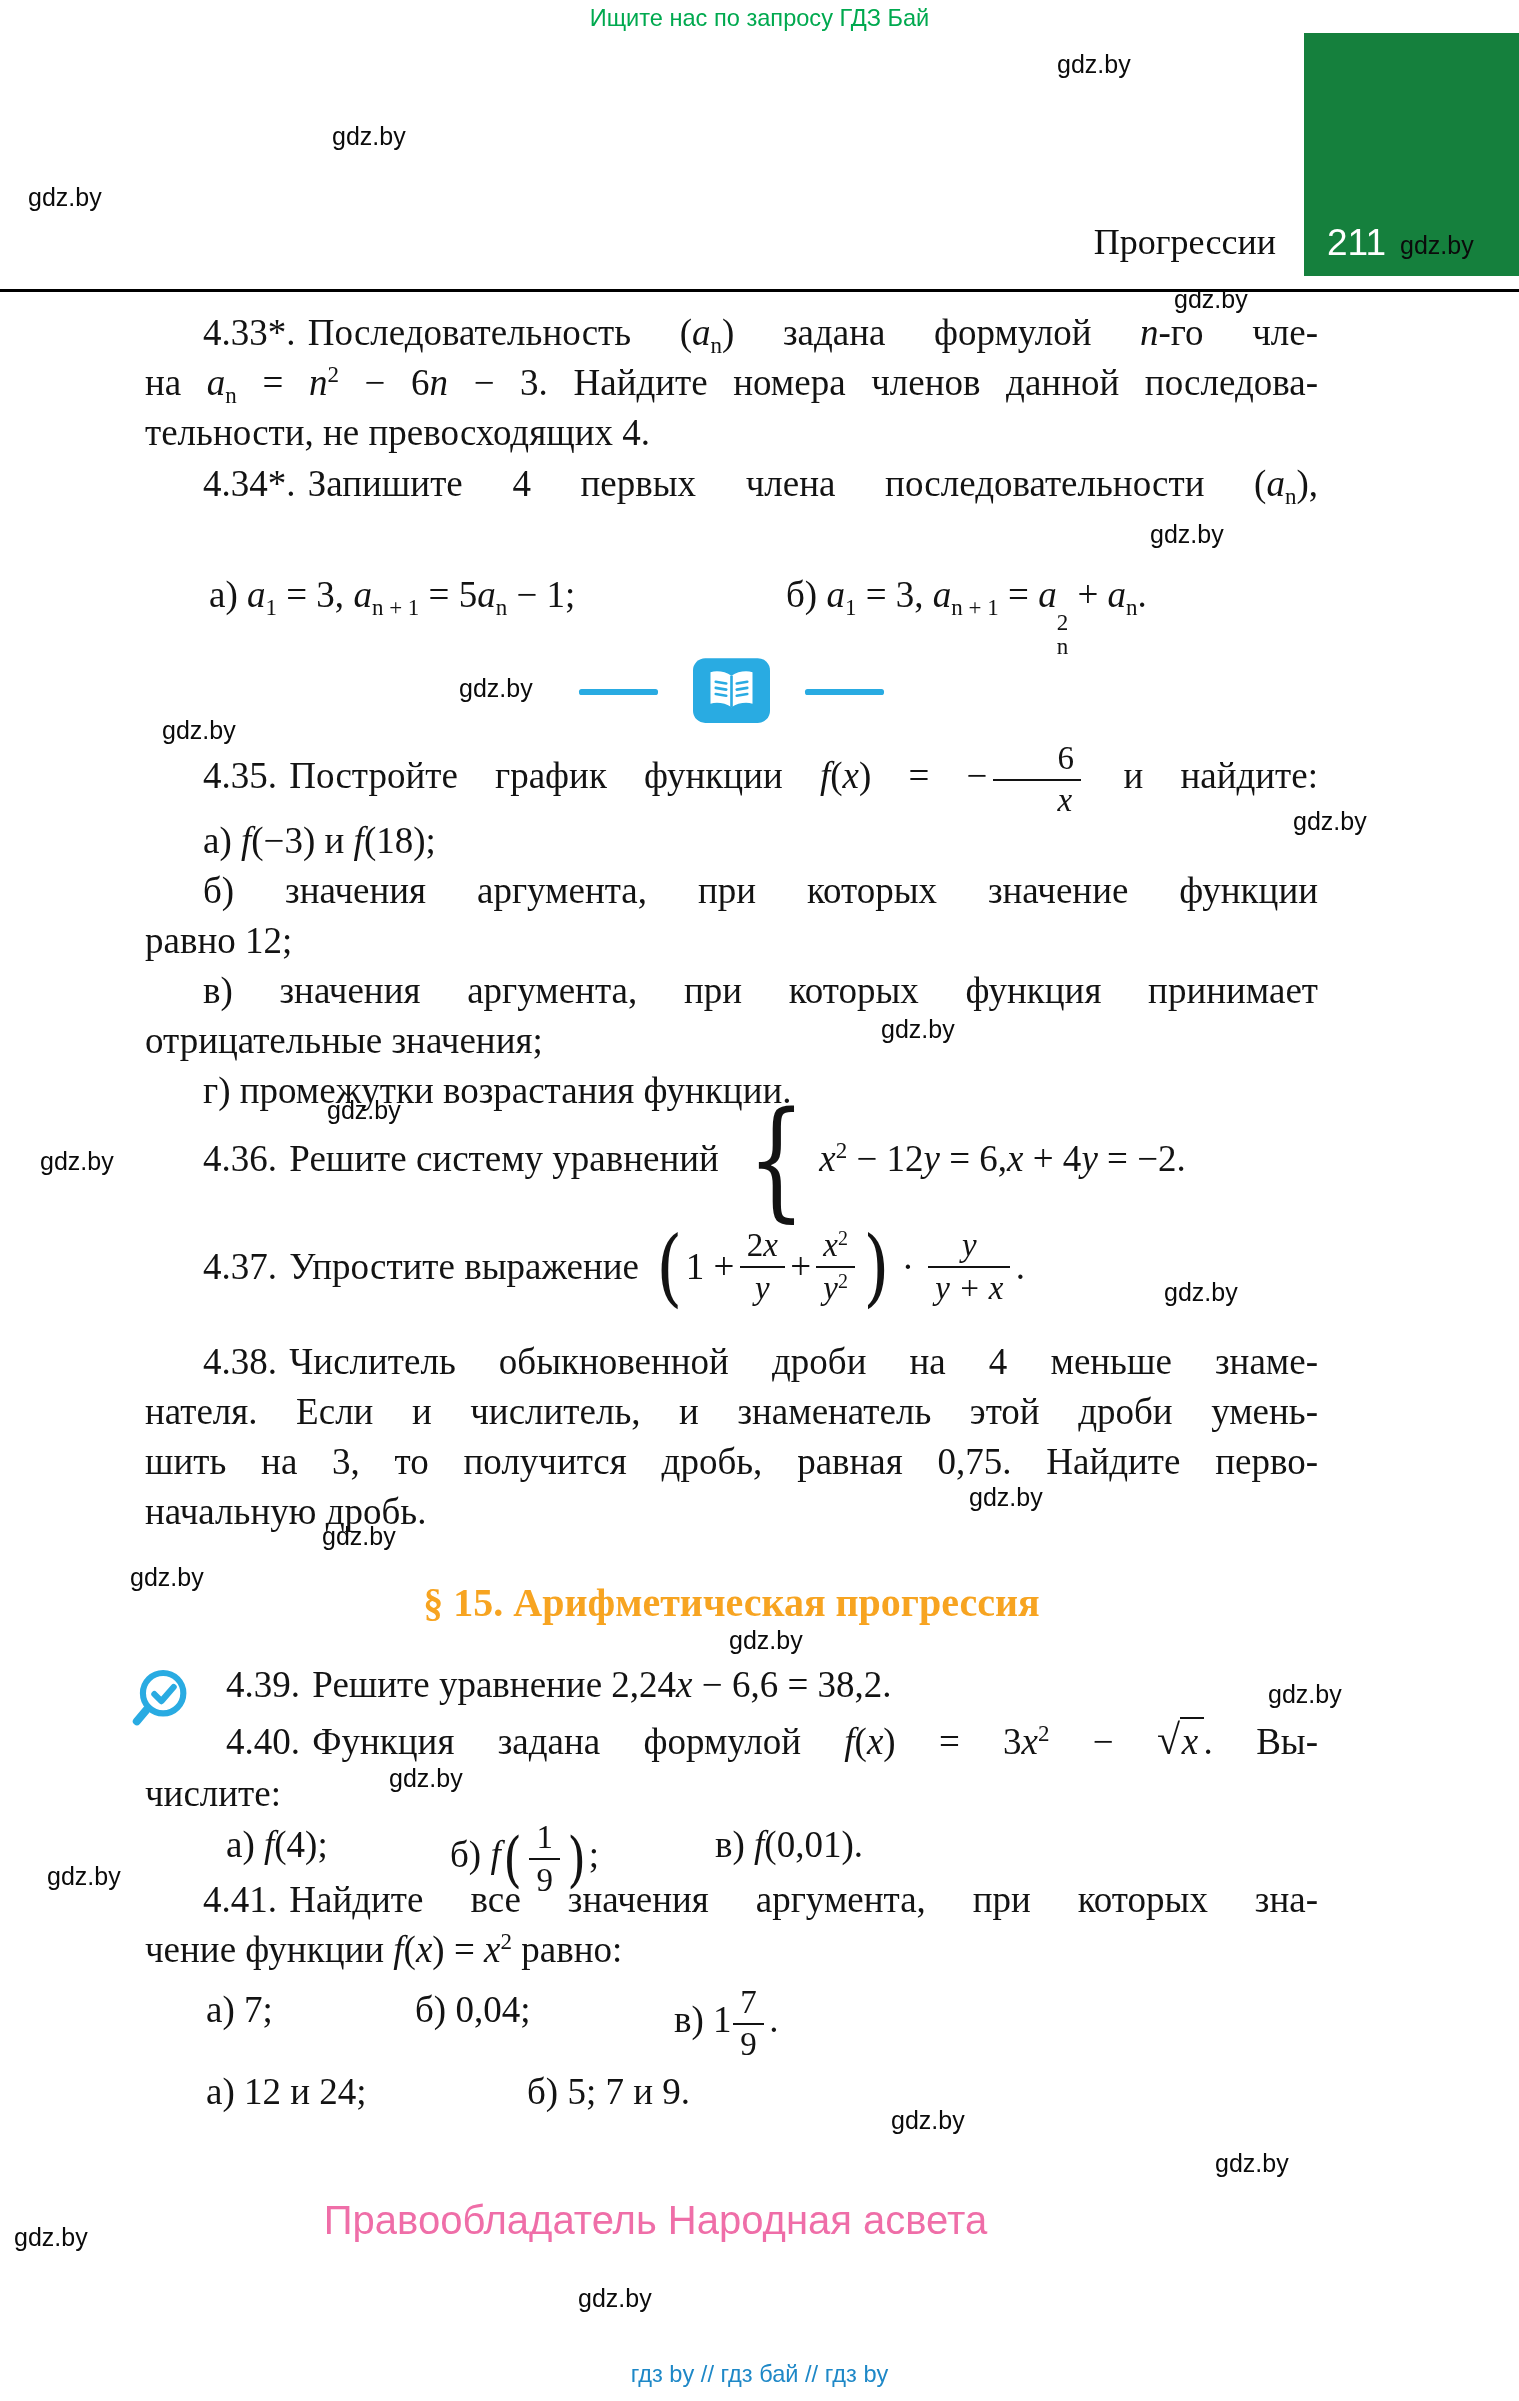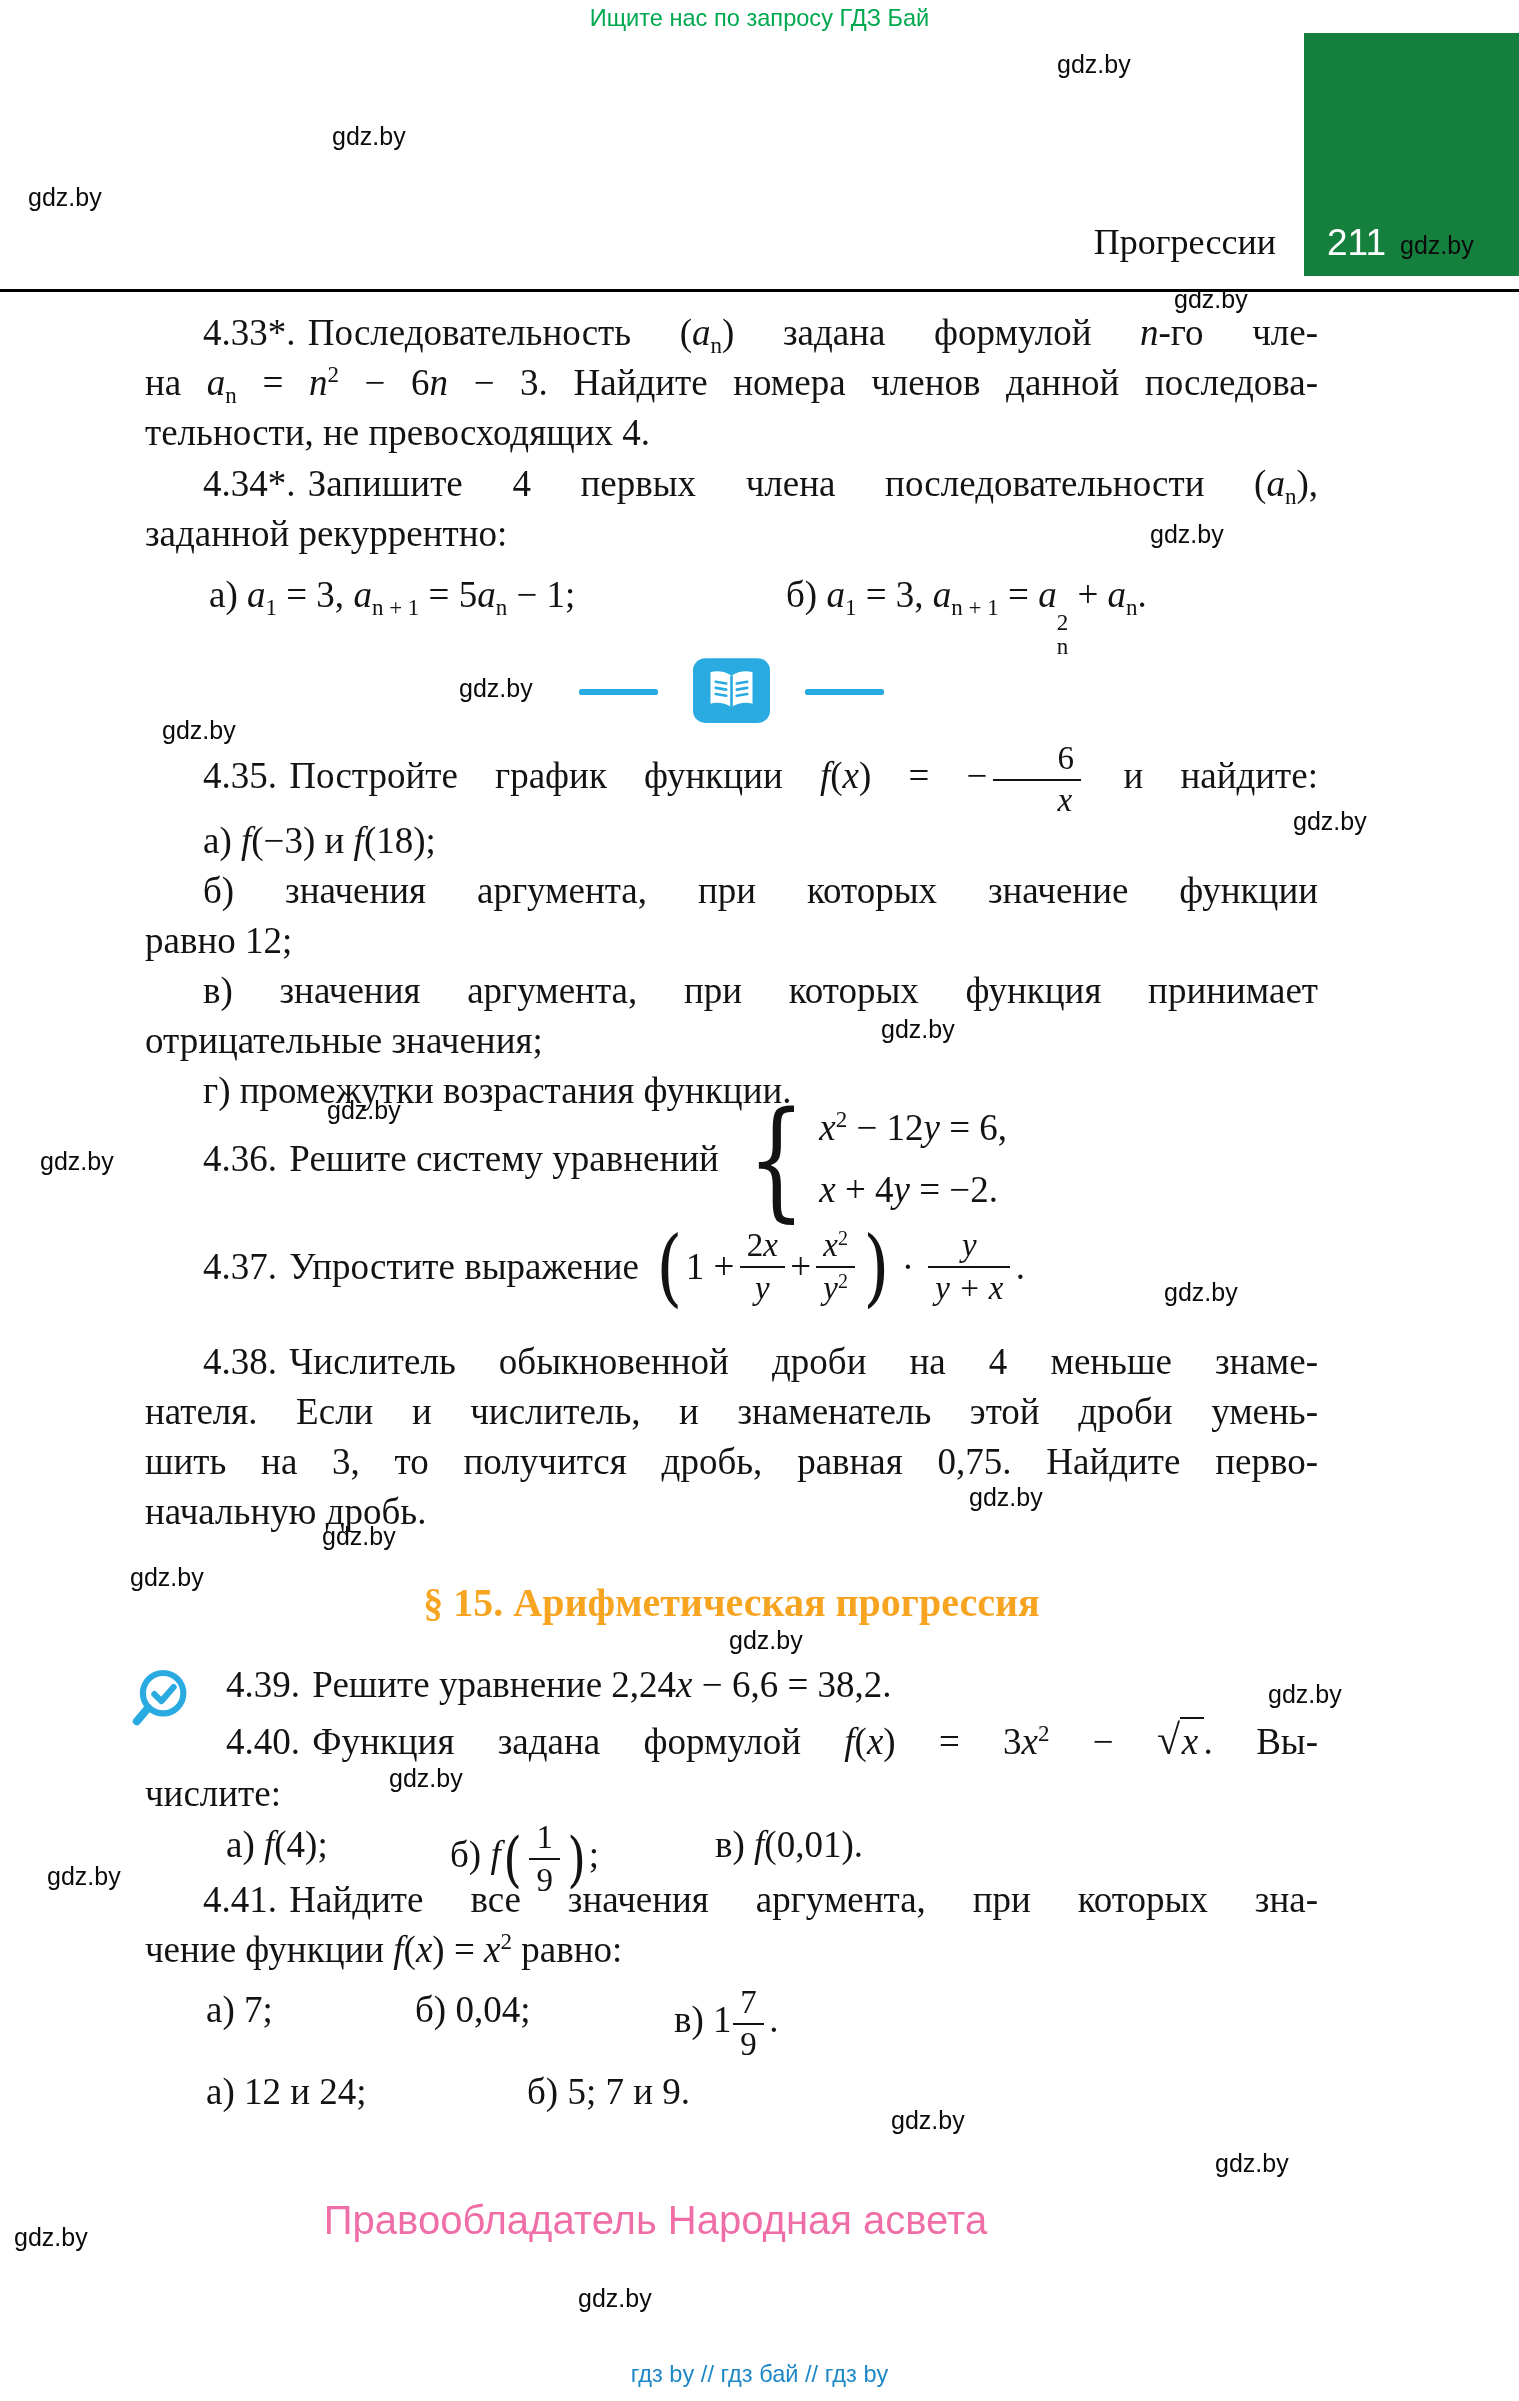--- a/index.html
+++ b/index.html
@@ -39,21 +39,21 @@
   .frac sup{font-size:20px;}
 
   .sqrt{white-space:nowrap;}
   .sqrt .rad{font-size:42px;font-style:normal;}
   .sqrt .arg{font-style:italic;border-top:2.6px solid #131313;padding:1.8px 5.3px 0 1.8px;}
 
   .sysrow{display:flex;align-items:center;padding-left:58px;}
   .system{display:inline-flex;align-items:center;margin-left:15.8px;}
   .brace{font-size:130px;font-family:"DejaVu Serif",serif;line-height:1;
          display:inline-block;transform:scaleX(.7);margin-right:1.8px;}
-  .eqs{display:flex;flex-direction:column;row-gap:18px;font-size:37px;line-height:1.2;}
+  .eqs{display:flex;row-gap:18px;font-size:37px;line-height:1.2;}
 
   .exprow{display:flex;align-items:center;padding-left:58px;}
   .expr{display:inline-flex;align-items:center;margin-left:14px;}
   .bigp{font-size:84px;font-family:"DejaVu Serif",serif;line-height:0;
         vertical-align:middle;display:inline-block;transform:scaleX(.8);}
   .bigp.small{font-size:60px;}
   .mdot{margin:0 8.8px;}
 
   .irow{position:relative;height:51px;line-height:51px;overflow:visible;}
   .irow>span{position:absolute;white-space:nowrap;top:0;}
@@ -108,21 +108,20 @@
 <div class="rule"></div>
 
 <div class="block" style="top:308px">
   <div class="line jl ind"><b class="enum">4.33*.</b><span>Последовательность (</span><i>a</i><sub>n</sub><span>) задана формулой </span><i>n</i><span>-го чле-</span></div>
   <div class="line jl"><span>на </span><i>a</i><sub>n</sub><span> = </span><i>n</i><sup>2</sup><span> − 6</span><i>n</i><span> − 3. Найдите номера членов данной последова-</span></div>
   <div class="line"><span>тельности, не превосходящих 4.</span></div>
 </div>
 
 <div class="block" style="top:459px">
   <div class="line jl ind"><b class="enum">4.34*.</b><span>Запишите 4 первых члена последовательности (</span><i>a</i><sub>n</sub><span>),</span></div>
-  <div class="line"><span>заданной рекуррентно:</span></div>
 </div>
 
 <div class="block irow" style="top:569px">
   <span style="left:64px"><span>а) </span><i>a</i><sub>1</sub><span> = 3,  </span><i>a</i><sub>n + 1</sub><span> = 5</span><i>a</i><sub>n</sub><span> − 1;</span></span>
   <span style="left:641px"><span>б) </span><i>a</i><sub>1</sub><span> = 3,  </span><i>a</i><sub>n + 1</sub><span> = </span><i>a</i><span class="ss">
         <sup>2</sup>
         <sub>n</sub>
       </span><span> + </span><i>a</i><sub>n</sub><span>.</span></span>
 </div>
 

